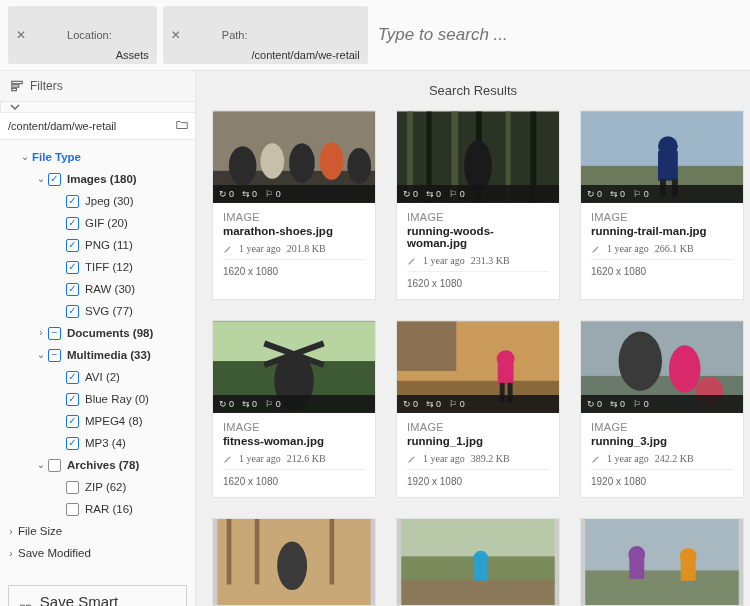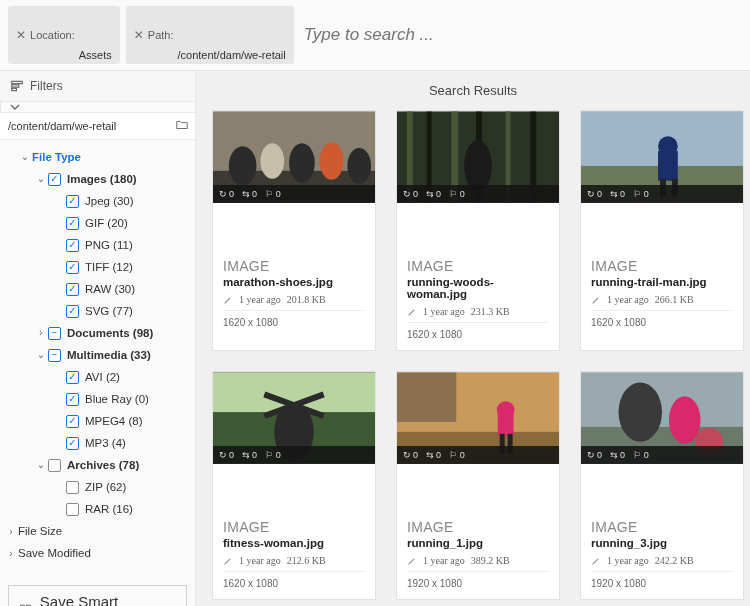--- a/index.html
+++ b/index.html
@@ -3,21 +3,21 @@
 <meta charset="utf-8">
 <style>
   * { box-sizing: border-box; }
   html, body { margin: 0; padding: 0; font-family: "Segoe UI", Arial, sans-serif; font-size: 12px; color: #323232; background: #f5f5f5; }
   body { width: 750px; height: 606px; overflow: hidden; }
 
   
   .topbar { display: flex; align-items: center; gap: 6px; padding: 6px 8px; background: #fafafa; border-bottom: 1px solid #e4e4e4; }
   .tag { display: inline-flex; align-items: center; gap: 4px; background: #e6e6e6; border-radius: 3px; padding: 3px 8px; font-size: 11px; color: #5a5a5a; cursor: pointer; }
   .tag .x { font-size: 12px; color: #707070; }
-  .tag .tag-label { color: #5a5a5a; }
+  .tag .tag-label { color: #5a5a5a; margin-left: 37px; }
   .tag .tag-val { color: #323232; margin-top: 40px; }
   .search-input { flex: 1; border: none; background: transparent; font-size: 17px; color: #9a9a9a; font-style: italic; outline: none; padding: 2px 4px; }
 
   
   .layout { display: flex; height: 572px; }
   .sidebar { width: 196px; background: #fafafa; border-right: 1px solid #e8e8e8; display: flex; flex-direction: column; }
   .main { flex: 1; background: #f0f0f0; overflow: auto; }
 
   .filters-head { display: flex; align-items: center; gap: 6px; padding: 8px 10px; border-bottom: 1px solid #e8e8e8; background: #f7f7f7; }
   .filters-head svg { width: 14px; height: 14px; stroke: #666; }
@@ -53,21 +53,21 @@
 
   
   .main-head { text-align: center; font-size: 13px; color: #444; padding: 12px 0 8px; }
   .grid { display: grid; grid-template-columns: repeat(3, 164px); gap: 20px; padding: 4px 16px 16px; justify-content: start; }
   .card { background: #fff; border: 1px solid #e2e2e2; display: flex; flex-direction: column; width: 164px; }
   .thumb { height: 92px; background: #ccc; position: relative; overflow: hidden; }
   .thumb svg { width: 100%; height: 100%; display: block; }
   .overlay { position: absolute; left: 0; right: 0; bottom: 0; height: 18px; background: rgba(20,20,20,0.88); color: #eee; font-size: 9px; display: flex; align-items: center; padding: 0 6px; gap: 8px; }
   .overlay .ov-item { display: inline-flex; align-items: center; gap: 2px; opacity: 0.9; }
   .meta { padding: 8px 10px 10px; }
-  .kind { font-size: 14px; color: #888; letter-spacing: 0.3px; margin-bottom: 2px; margin-top: 47px; }
+  .kind { font-size: 11px; color: #888; letter-spacing: 0.3px; margin-bottom: 2px; }
   .fname { font-size: 11.5px; font-weight: 600; color: #222; margin-bottom: 6px; }
   .line { display: flex; align-items: center; gap: 6px; font-size: 10px; color: #666; margin-bottom: 5px; font-family: Liberation Serif, serif; }
   .line svg { width: 10px; height: 10px; }
   .dims { font-size: 10px; color: #666; padding-top: 6px; border-top: 1px solid #eee; }
   .card.small .thumb { height: 86px; }
 </style>
 </head>
 <body>
 
 <div class="topbar">

